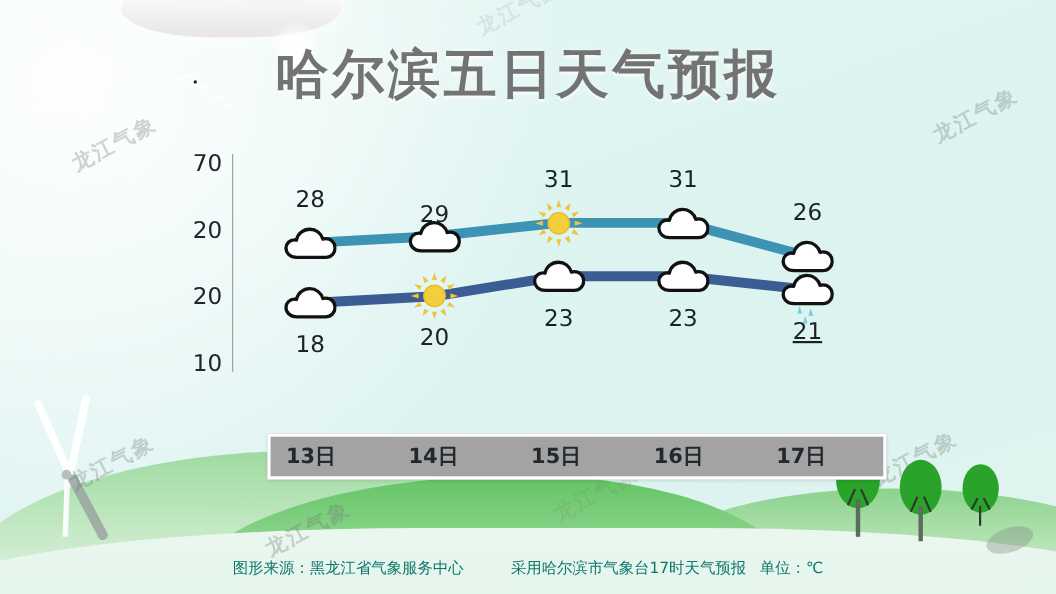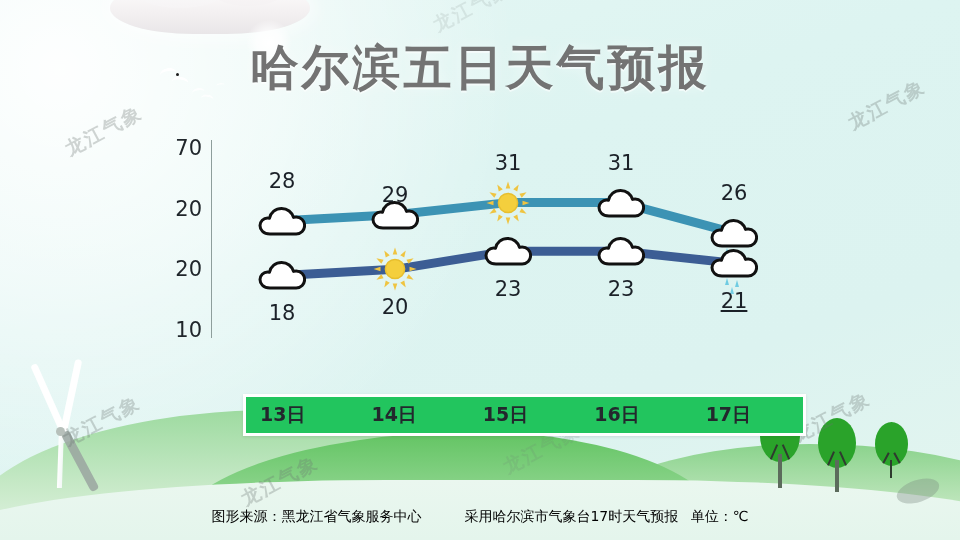--- a/index.html
+++ b/index.html
@@ -90,28 +90,28 @@
   .yaxis{position:absolute;left:211px;top:10px;width:1px;height:198px;background:#8e9e9c;}
   .ytick{position:absolute;right:0;transform:translateY(-50%);font-size:21px;color:#20262b;
     font-family:"DejaVu Sans","Liberation Sans",sans-serif;}
   .ylabels{position:absolute;left:160px;top:0;width:42px;height:225px;}
   svg.lines{position:absolute;left:0;top:0;width:960px;height:225px;overflow:visible;}
   .pt{position:absolute;transform:translate(-50%,-50%);}
   .vlabel{position:absolute;transform:translateX(-50%);font-size:21px;color:#1b2128;
     font-family:"DejaVu Sans","Liberation Sans",sans-serif;white-space:nowrap;}
 
   
-  .datebar{position:absolute;left:243px;top:394px;width:563px;height:42px;background:#22c55e;
+  .datebar{position:absolute;left:243px;top:394px;width:563px;height:42px;background:#a3a3a3;
     border:3px solid #ffffff;box-sizing:border-box;box-shadow:0 1px 3px rgba(0,0,0,.10);
     display:flex;align-items:center;}
   .datecell{flex:1;text-align:left;padding-left:14px;font-size:19px;font-weight:700;color:#23282d;
     font-family:"DejaVu Sans","Liberation Sans",sans-serif;}
 
   
-  .footer{position:absolute;left:0;right:0;bottom:14px;text-align:center;font-size:14px;color:#000000;
+  .footer{position:absolute;left:0;right:0;bottom:14px;text-align:center;font-size:14px;color:#0f766e;
     font-family:"DejaVu Sans","Liberation Sans",sans-serif;}
   .footer span{margin:0 4px;}
 </style>
 </head>
 <body>
 
 <div id="stage">
 
   <div class="bg-base"></div>
   <div class="cloud-big"></div>

